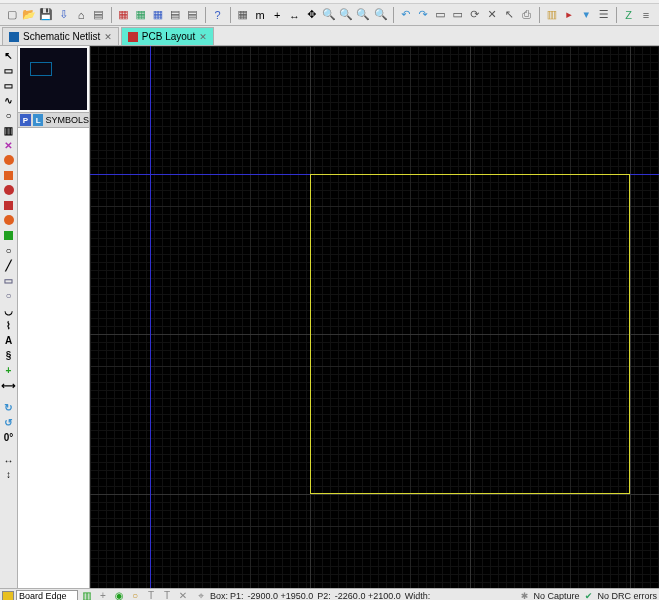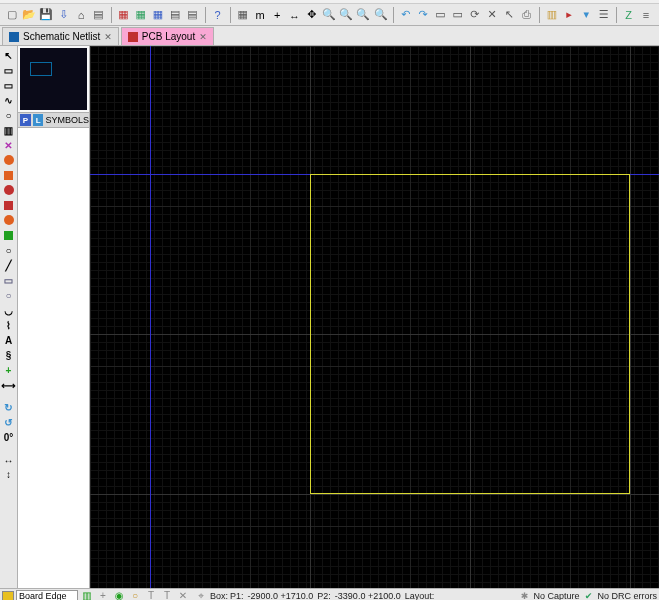--- a/index.html
+++ b/index.html
@@ -10,21 +10,21 @@
     
     
     .toolbar { height: 22px; background: #e8e8e8; border-bottom: 1px solid #b0b0b0; display: flex; align-items: center; padding: 2px 4px; gap: 0; }
     .toolbar .tb { width: 18px; height: 18px; display: inline-flex; align-items: center; justify-content: center; margin-right: 1px; cursor: pointer; border: 1px solid transparent; }
     .toolbar .sep { width: 2px; height: 16px; border-left: 1px solid #a0a0a0; margin: 0 3px; }
     
     
     .tabsbar { height: 20px; background: #e8e8e8; display: flex; align-items: flex-end; padding-left: 2px; border-bottom: 1px solid #b0b0b0; gap: 2px; }
     .tab { display: inline-flex; align-items: center; gap: 4px; height: 18px; padding: 0 6px; background: #e0e0e0; border: 1px solid #b0b0b0; border-bottom: none; font-size: 10px; cursor: pointer; }
     .tab-icon { width: 10px; height: 10px; display: inline-block; }
-    .tab.active { background: #f9a8d4; }
+    .tab.active { background: #5eead4; }
     .tab .close { font-size: 9px; color: #666; cursor: pointer; }
     
     
     .main { display: flex; height: 542px; }
     
     
     .vtoolbar { width: 18px; background: #e8e8e8; border-right: 1px solid #b0b0b0; display: flex; flex-direction: column; align-items: center; padding-top: 2px; gap: 1px; }
     .vtb { width: 14px; height: 14px; display: flex; align-items: center; justify-content: center; cursor: pointer; }
     
     
@@ -208,22 +208,22 @@
       <span class="btb" style="color: rgb(32, 160, 32); font-size: 10px;">◉</span>
       <span class="btb" style="color: rgb(199, 154, 58); font-size: 10px;">○</span>
       <span class="btb" style="color: rgb(136, 136, 136); font-size: 10px;">T</span>
       <span class="btb" style="color: rgb(136, 136, 136); font-size: 10px;">T</span>
       <span class="btb" style="color: rgb(136, 136, 136); font-size: 10px;">✕</span>
       <span class="sep" style="height: 12px;"></span>
       <span class="btb" style="color: rgb(136, 136, 136); font-size: 10px;">⌖</span>
     </div>
   <span class="statuslbl">Box:</span>
   <span class="statuslbl">P1:</span>
-  <span class="statusnum">-2900.0   +1710.0</span>
+  <span class="statusnum">-2900.0   +1950.0</span>
   <span class="statuslbl">P2:</span>
-  <span class="statusnum">-3390.0   +2100.0</span>
-  <span class="statuslbl">Layout:</span>
+  <span class="statusnum">-2260.0   +2100.0</span>
+  <span class="statuslbl">Width:</span>
   <span class="flex1"></span>
   <span class="btb" style="color:#888;">✱</span>
   <span class="statuslbl">No Capture</span>
   <span class="btb" style="color:#30a060;">✔</span>
   <span class="statuslbl">No DRC errors</span>
 </div>
 
 </body></html>

